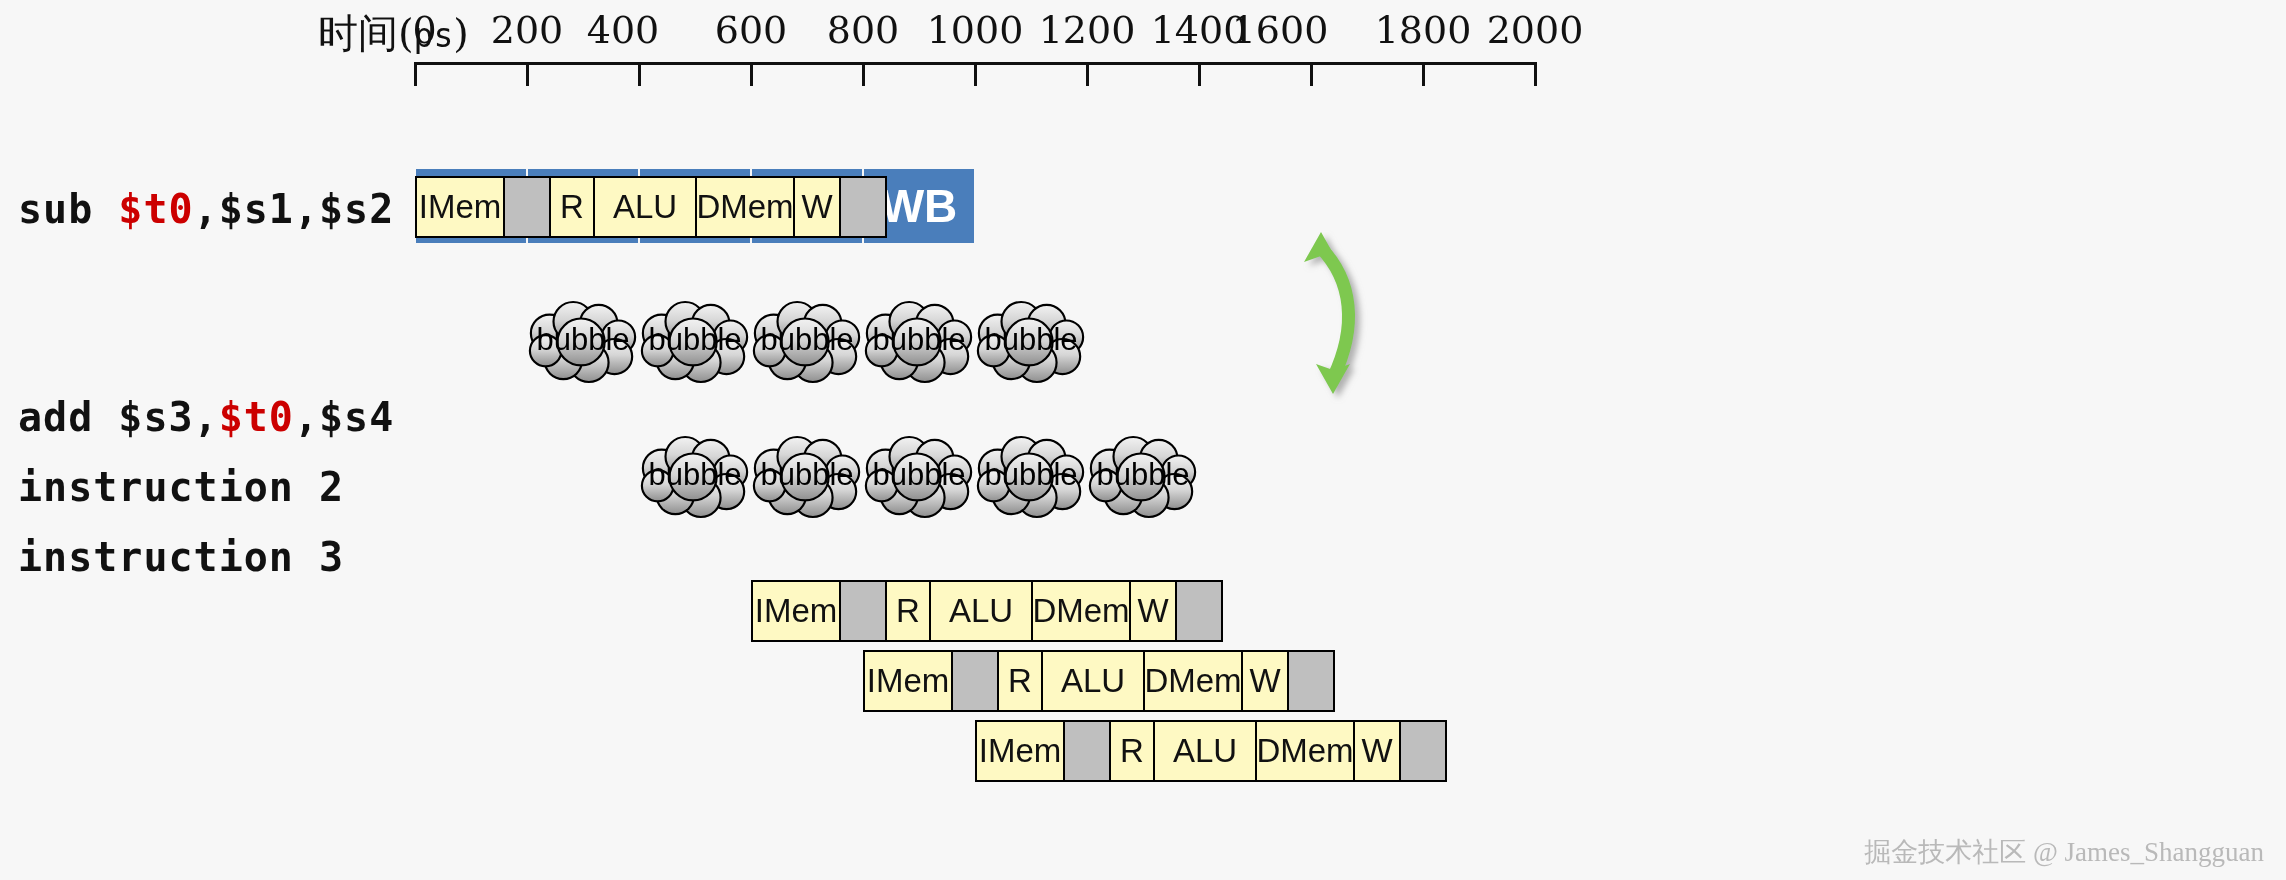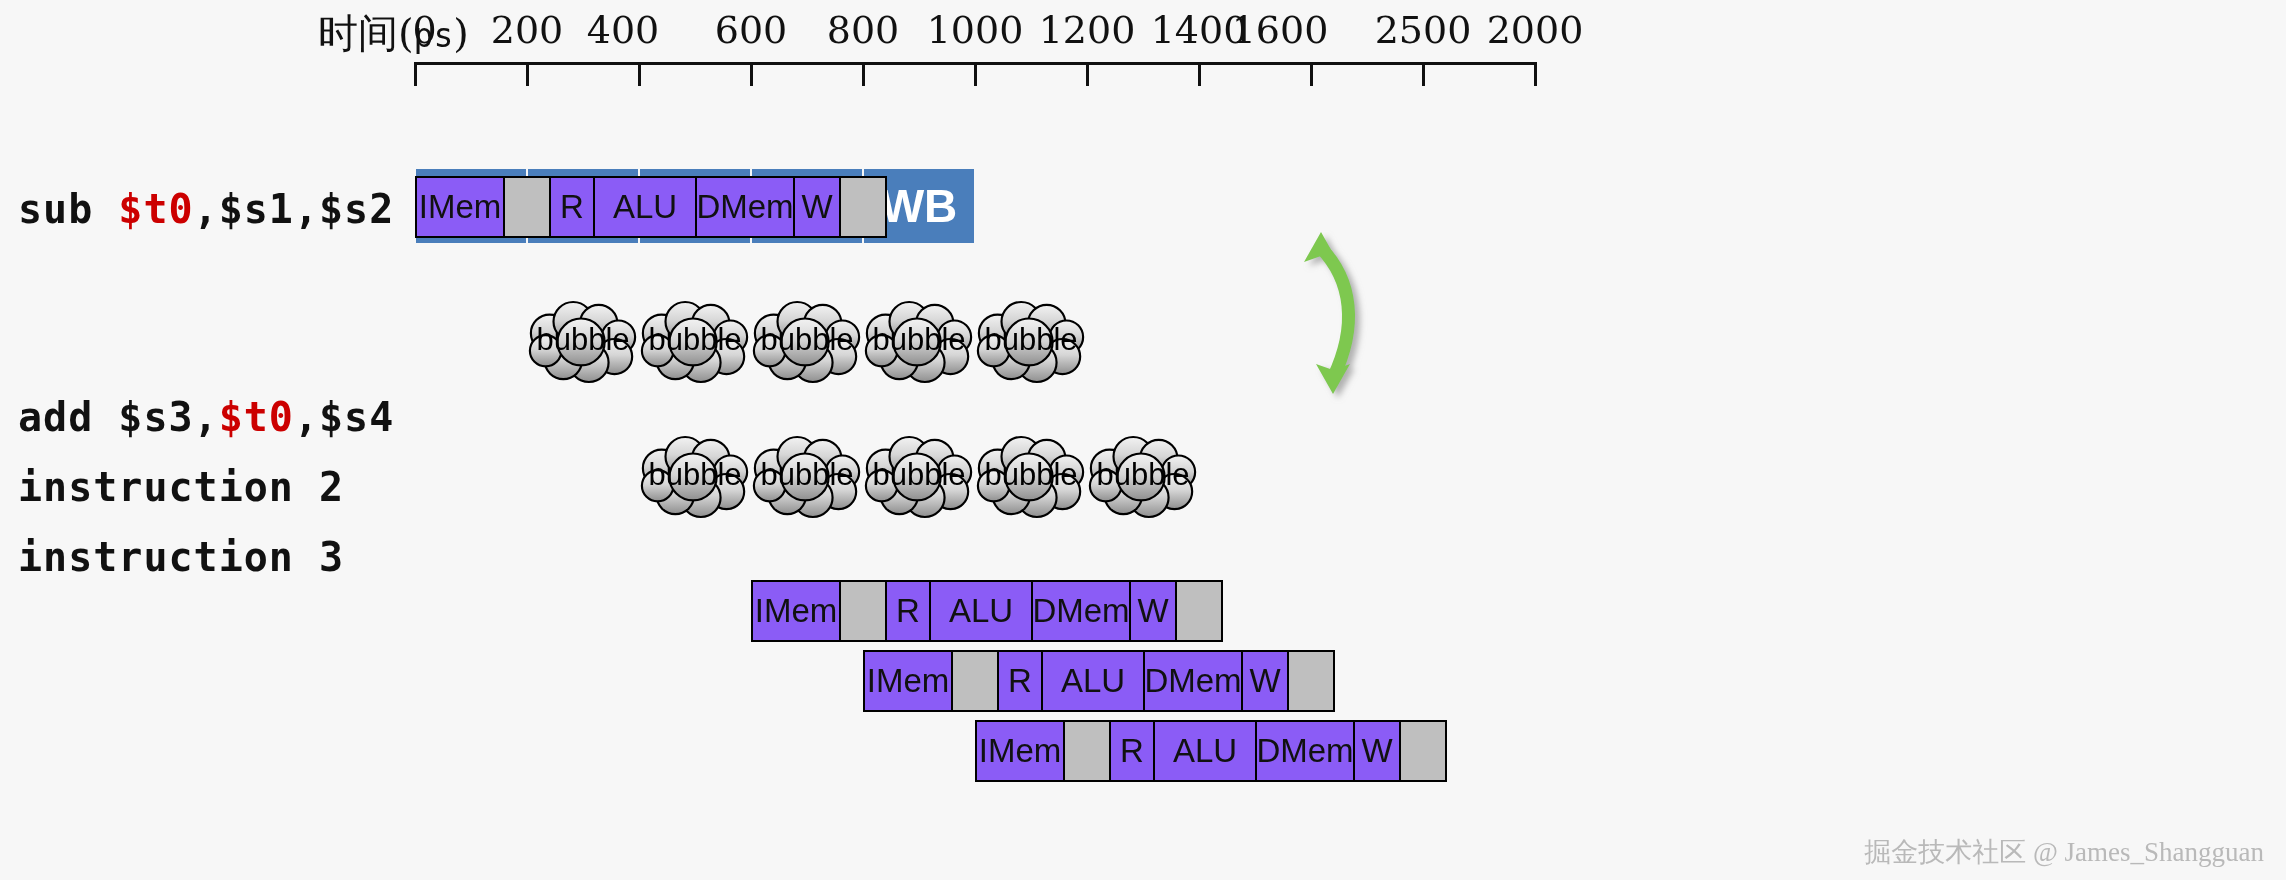--- a/index.html
+++ b/index.html
@@ -85,21 +85,21 @@
     display: flex;
     align-items: center;
     justify-content: center;
     box-sizing: border-box;
     border: 1px solid #f7f7f7;
   }
   .dp-box {
     position: absolute;
     box-sizing: border-box;
     border: 2px solid #000;
-    background: #8b5cf6;
+    background: #fef9c3;
     display: flex;
     align-items: center;
     justify-content: center;
     font-family: "Liberation Sans", sans-serif;
     font-size: 33px;
     color: #111;
     overflow: hidden;
   }
   .dp-box.gray { background: #bfbfbf; }
 
@@ -154,21 +154,21 @@
   <div id="tick-labels">
       <div class="tick-label first" style="left: 415px;">0</div>
       <div class="tick-label" style="left: 527px;">200</div>
       <div class="tick-label" style="left: 613px; margin-left: 10px;">400</div>
       <div class="tick-label" style="left: 751px;">600</div>
       <div class="tick-label" style="left: 863px;">800</div>
       <div class="tick-label" style="left: 975px;">1000</div>
       <div class="tick-label" style="left: 1087px;">1200</div>
       <div class="tick-label" style="left: 1199px;">1400</div>
       <div class="tick-label" style="left: 1280px;">1600</div>
-      <div class="tick-label" style="left: 1423px;">2500</div>
+      <div class="tick-label" style="left: 1423px;">1800</div>
       <div class="tick-label" style="left: 1535px;">2000</div>
     </div>
   <div id="axis-graphics">
       <div class="axis-line axis-h" style="left: 415px; top: 62px; width: 1120px;"></div>
       <div class="axis-line axis-t" style="left: 414px; top: 62px; height: 24px;"></div>
       <div class="axis-line axis-t" style="left: 526px; top: 62px; height: 24px;"></div>
       <div class="axis-line axis-t" style="left: 638px; top: 62px; height: 24px;"></div>
       <div class="axis-line axis-t" style="left: 750px; top: 62px; height: 24px;"></div>
       <div class="axis-line axis-t" style="left: 862px; top: 62px; height: 24px;"></div>
       <div class="axis-line axis-t" style="left: 974px; top: 62px; height: 24px;"></div>

